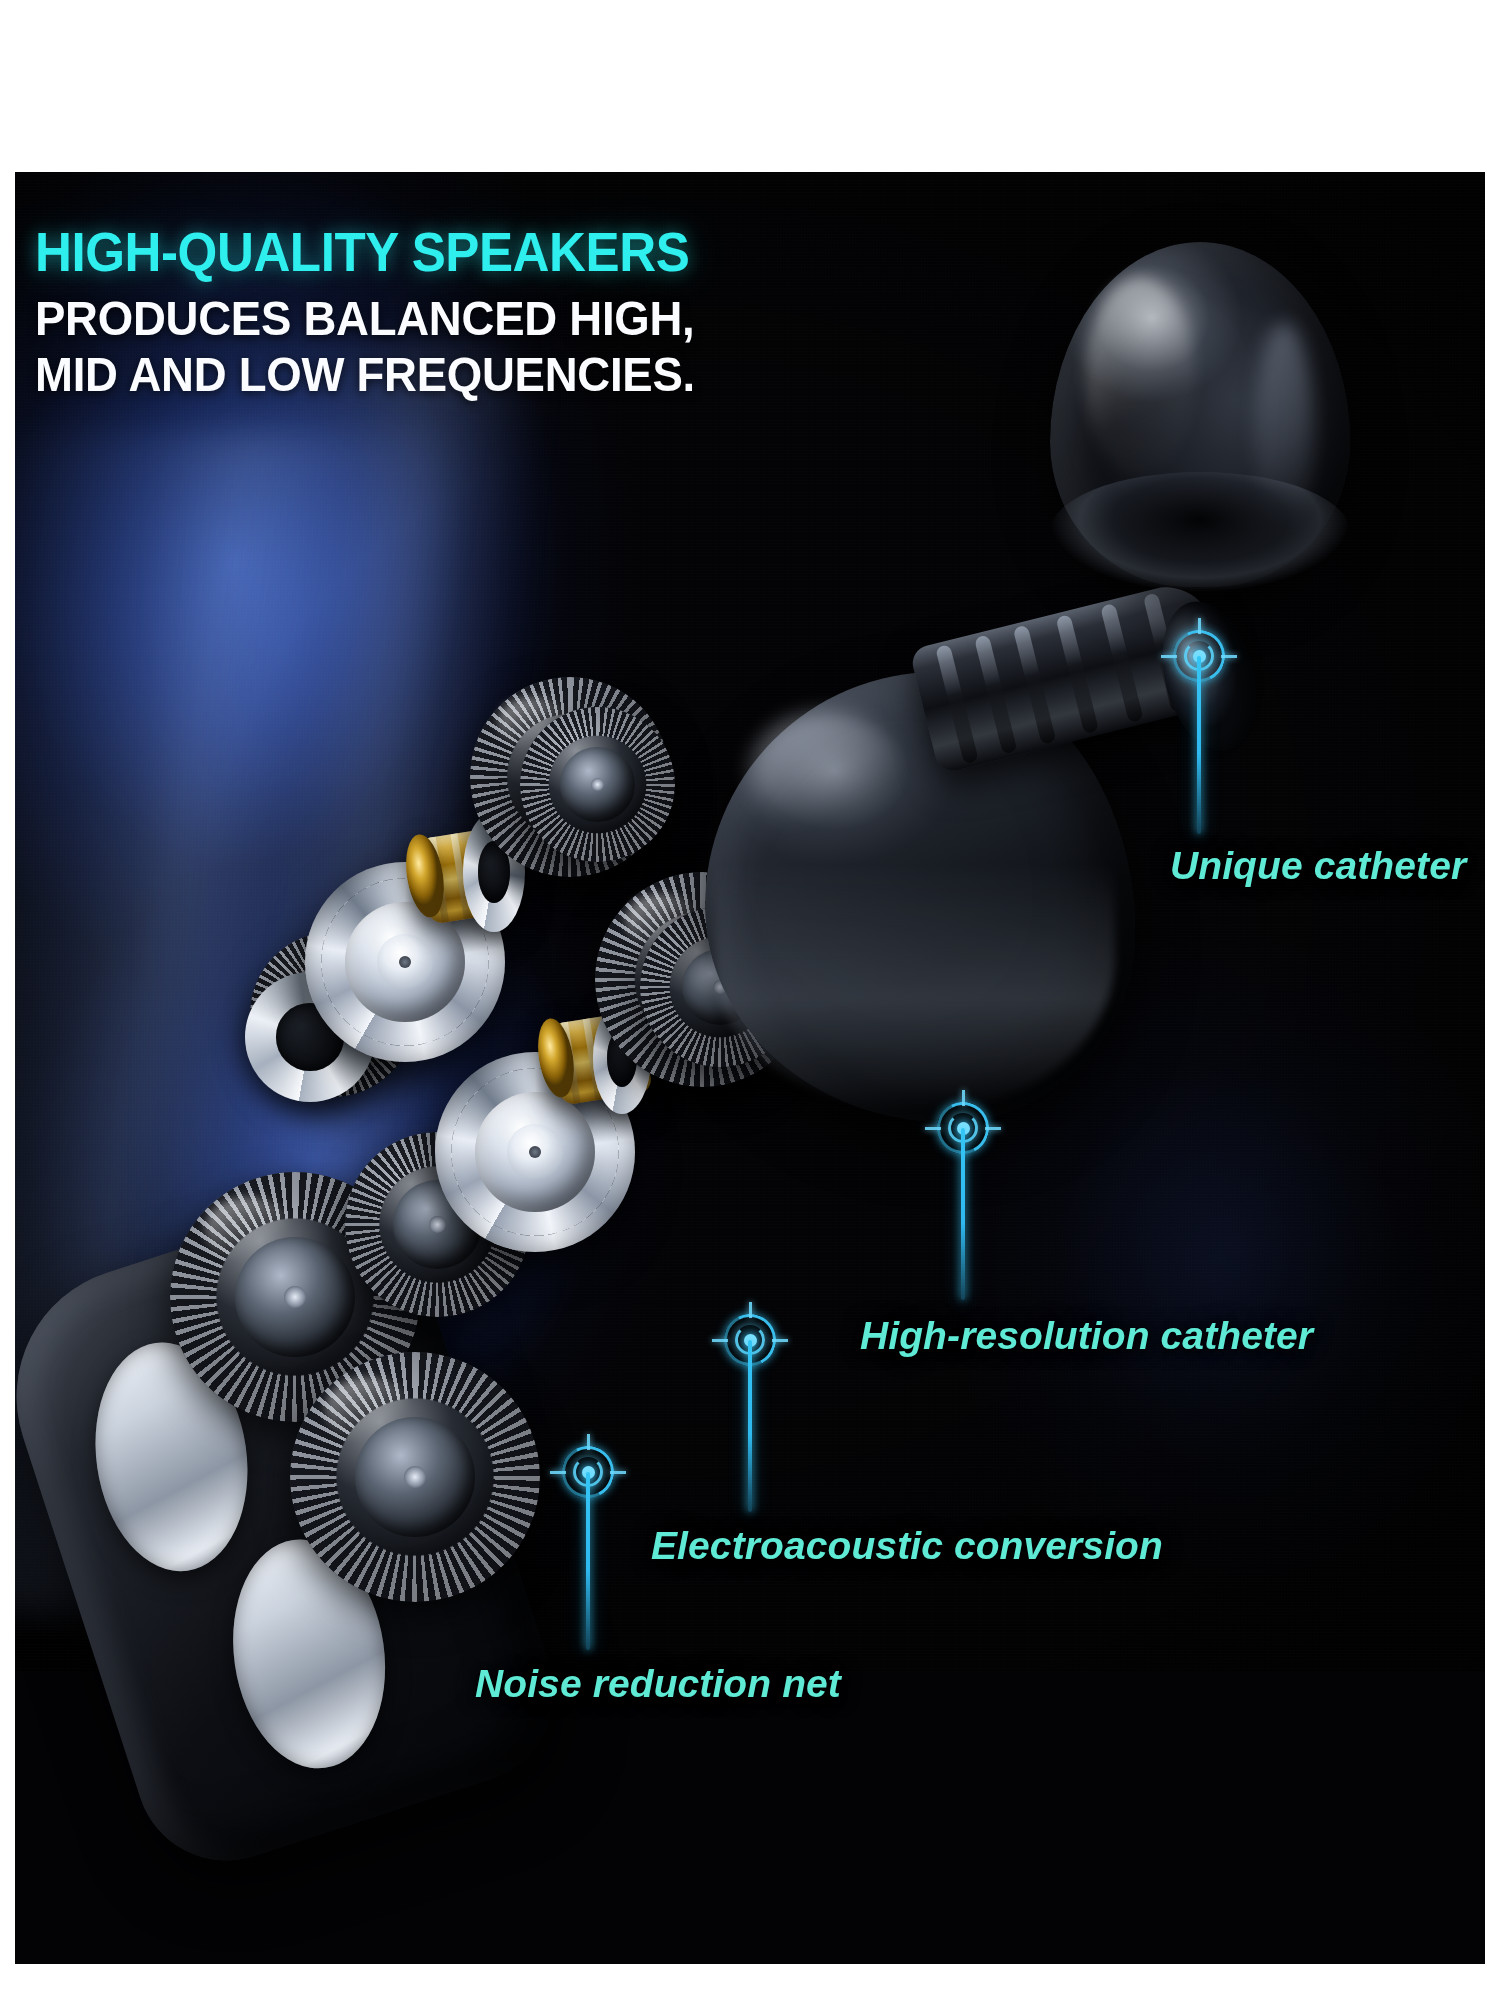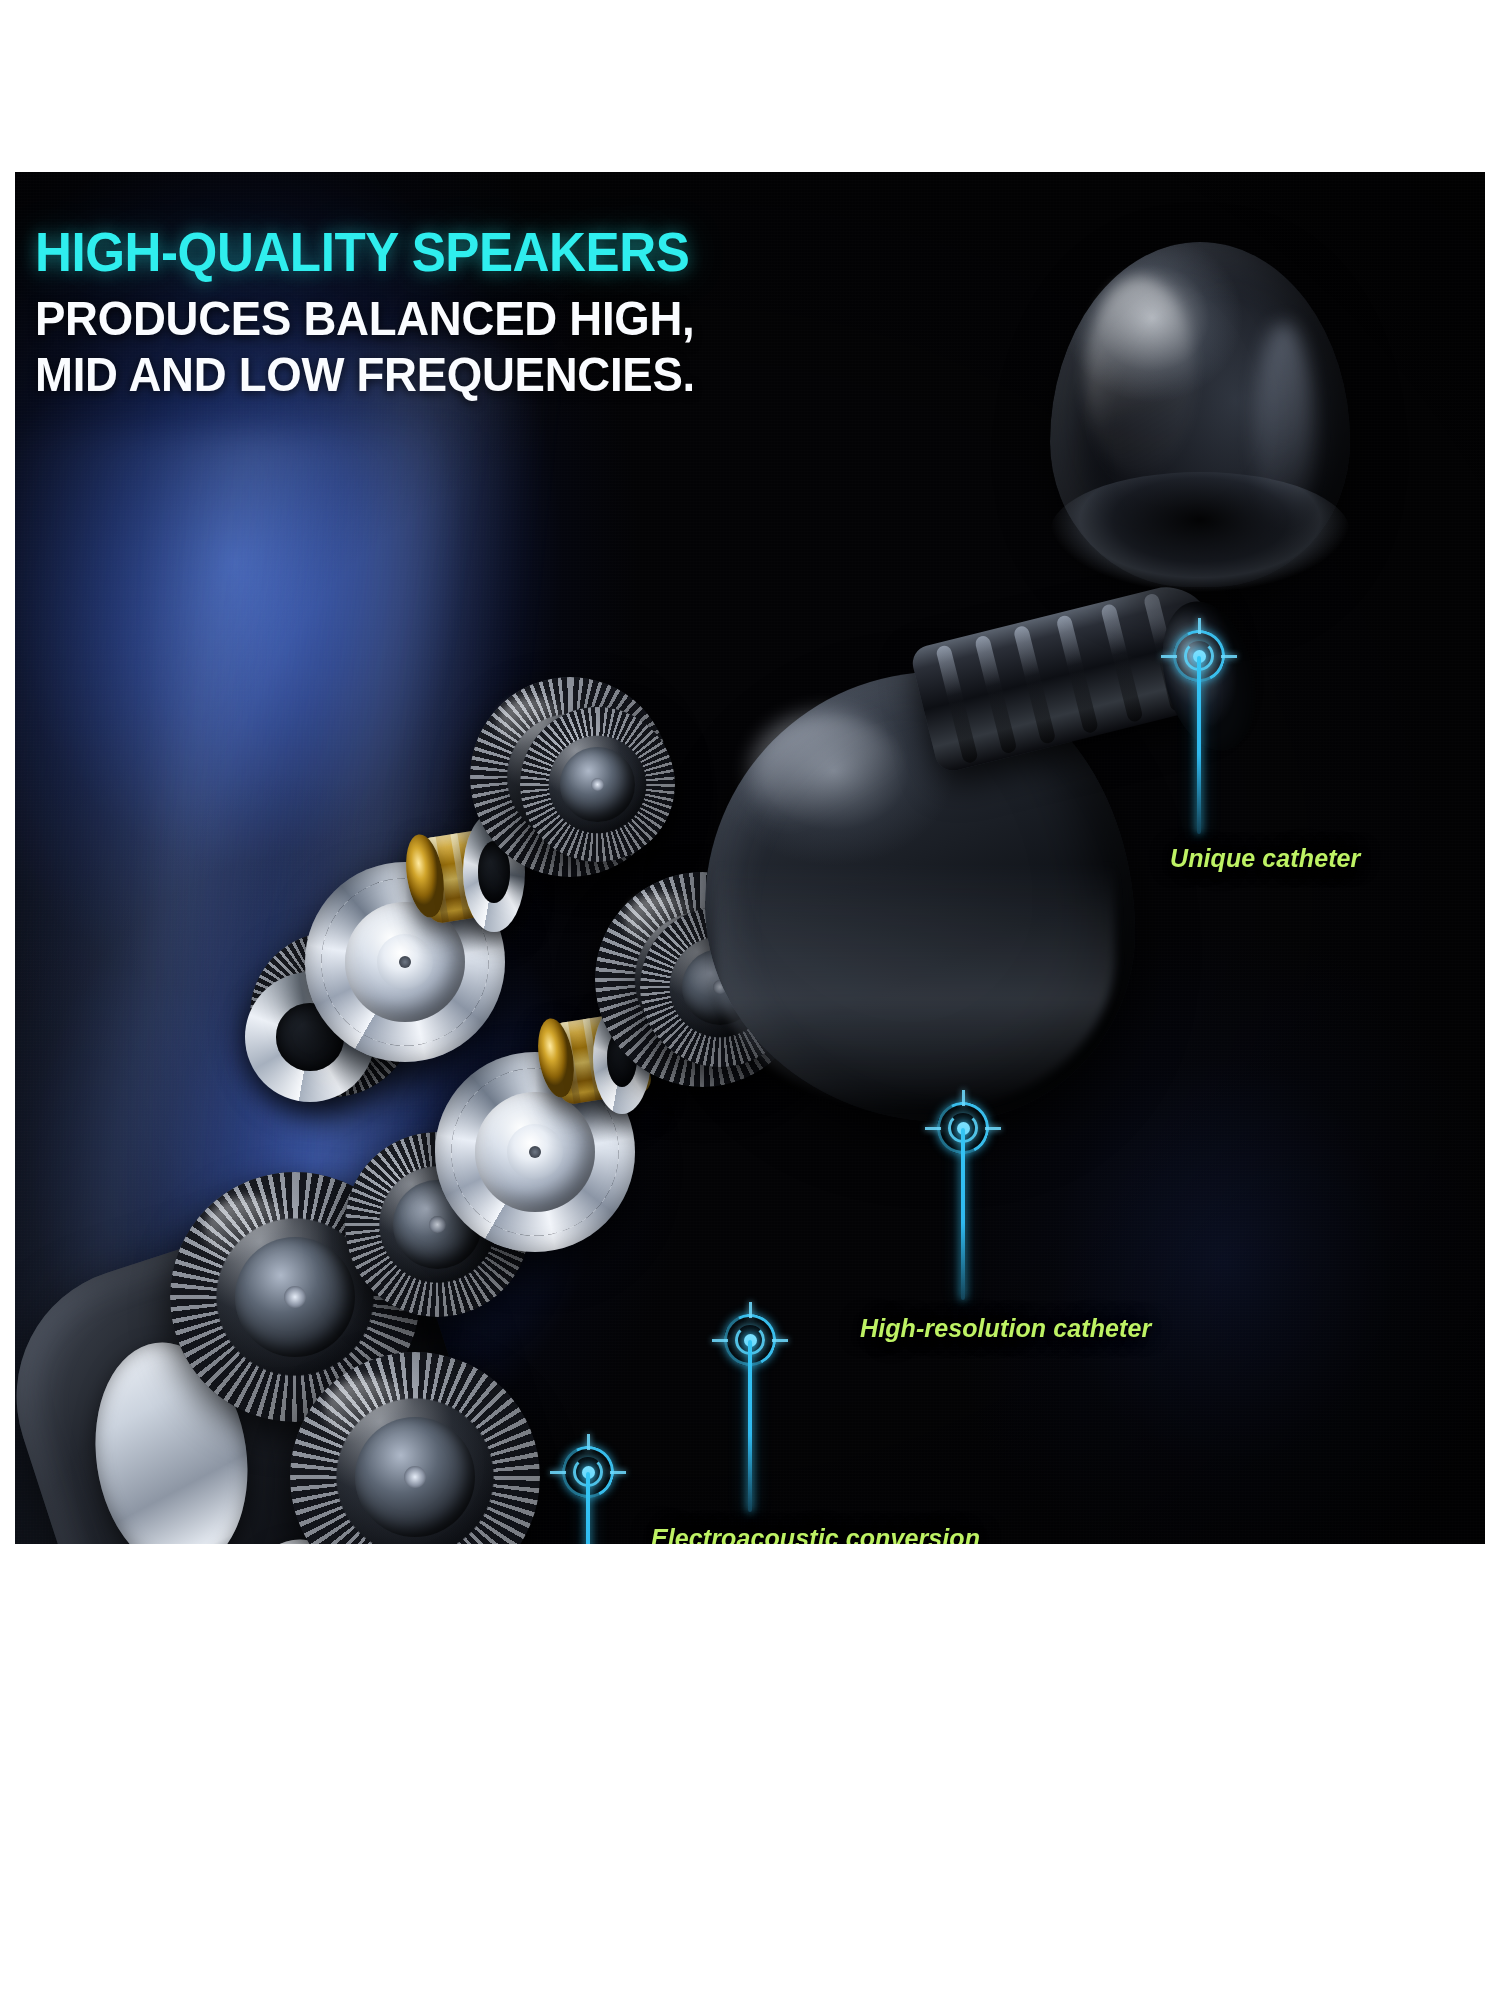--- a/index.html
+++ b/index.html
@@ -9,21 +9,21 @@
     font-family:"Liberation Sans","DejaVu Sans",sans-serif;
     overflow:hidden;position:relative;
   }
 
   
   #page{position:absolute;inset:0;background:#ffffff;}
 
   
   #panel{
     position:absolute;
-    left:15px; top:172px; width:1470px; height:1372px;
+    left:15px; top:172px; width:1470px; height:1792px;
     background:#030305;
     overflow:hidden;
   }
 
   
   .glow{position:absolute;pointer-events:none;}
   #glow-blue-main{
     left:-180px; top:-120px; width:1050px; height:1500px;
     background:radial-gradient(ellipse 46% 42% at 38% 34%,
         rgba(58,96,200,.92) 0%,
@@ -92,22 +92,22 @@
     letter-spacing:-0.3px;line-height:1.14;white-space:nowrap;
     transform:scaleX(.93);transform-origin:left center;
     text-shadow:0 2px 10px rgba(0,0,0,.75);
   }
   #subline1{margin-top:11px;}
 
   
   .callout{position:absolute;z-index:60;}
   .callout-label{
     position:absolute;white-space:nowrap;
-    font-size:25px;font-weight:bold;font-style:italic;
-    color:#bef264;letter-spacing:.1px;
+    font-size:39px;font-weight:bold;font-style:italic;
+    color:#5eead4;letter-spacing:.1px;
     text-shadow:0 2px 9px rgba(0,0,0,.9),0 0 20px rgba(0,0,0,.7);
   }
   .leader{
     position:absolute;width:4px;
     background:linear-gradient(180deg,#35c6f5 0%,#2fb9ef 55%,rgba(47,185,239,.35) 100%);
     border-radius:2px;
     box-shadow:0 0 8px rgba(53,198,245,.85),0 0 18px rgba(53,198,245,.4);
   }
   .marker{position:absolute;width:56px;height:56px;}
   .marker .ring-outer{

